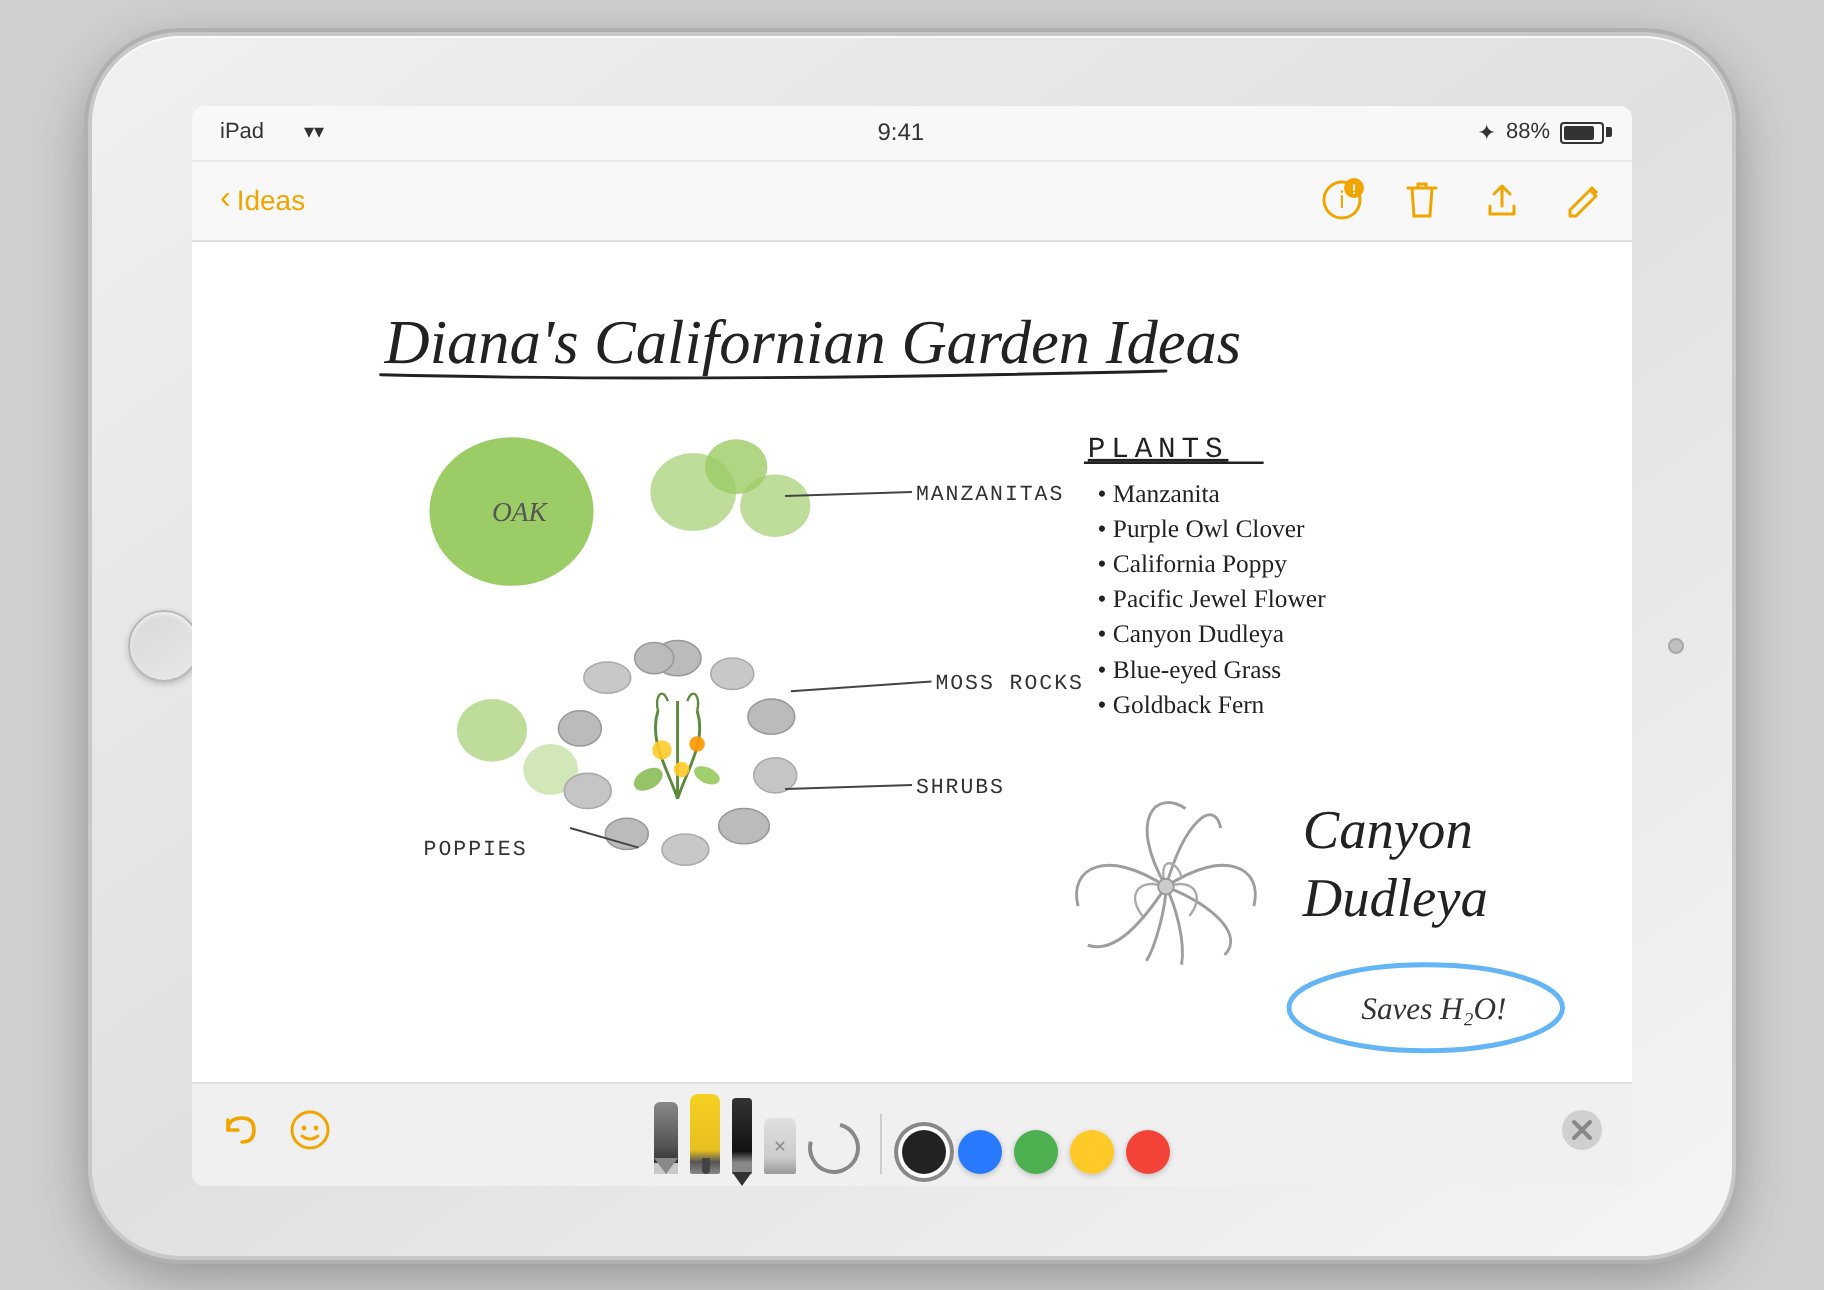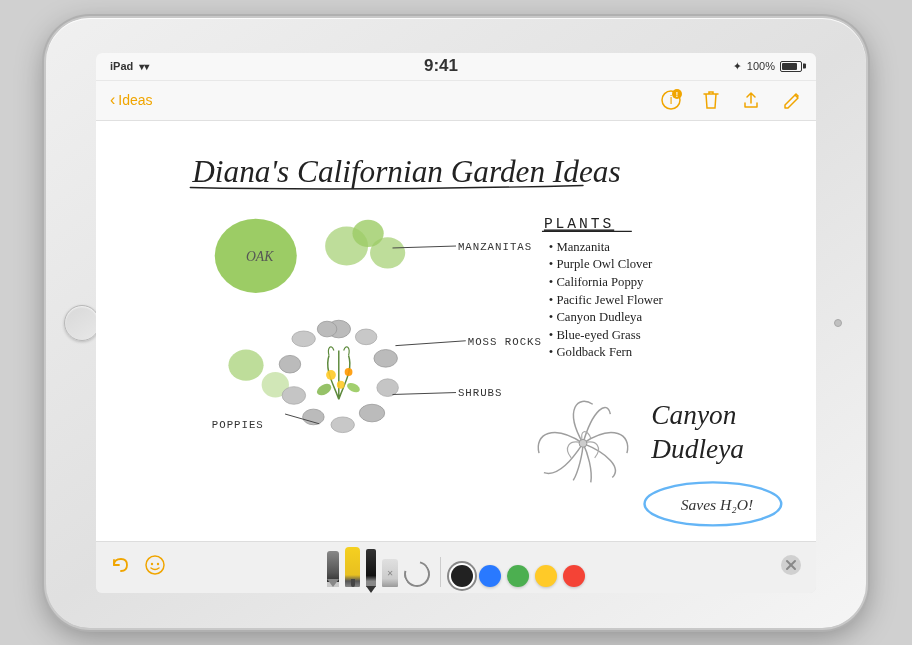--- a/index.html
+++ b/index.html
@@ -76,22 +76,22 @@
       background: #f8f8f8;
       display: flex;
       align-items: center;
       justify-content: space-between;
       padding: 0 14px;
       font-size: 11px;
       color: #333;
       flex-shrink: 0;
       border-bottom: 1px solid #e8e8e8;
     }
-    .status-left { display: flex; align-items: center; gap: 6px; font-size: 11px; font-weight: 700; }
-    .status-center { font-size: 17px; font-weight: 700; }
+    .status-left { display: flex; align-items: center; gap: 20px; font-size: 11px; font-weight: 400; }
+    .status-center { font-size: 12px; font-weight: 400; }
     .status-right { display: flex; align-items: center; gap: 5px; font-size: 11px; }
     .battery-icon {
       width: 22px; height: 11px;
       border: 1.5px solid #333;
       border-radius: 2px;
       position: relative;
       display: inline-flex;
       align-items: center;
       padding: 1px;
     }
@@ -228,21 +228,21 @@
   <div class="screen">
 
     <div class="status-bar">
       <div class="status-left">
         <span>iPad</span>
         <span class="wifi-icon">▾▾</span>
       </div>
       <div class="status-center">9:41</div>
       <div class="status-right">
         <span>✦</span>
-        <span>100%</span>
+        <span>88%</span>
         <span class="battery-icon">
           <span class="battery-fill"></span>
         </span>
       </div>
     </div>
 
     <div class="nav-bar">
       <div class="nav-back">
         <span class="nav-back-chevron">‹</span>
         <span>Ideas</span>

